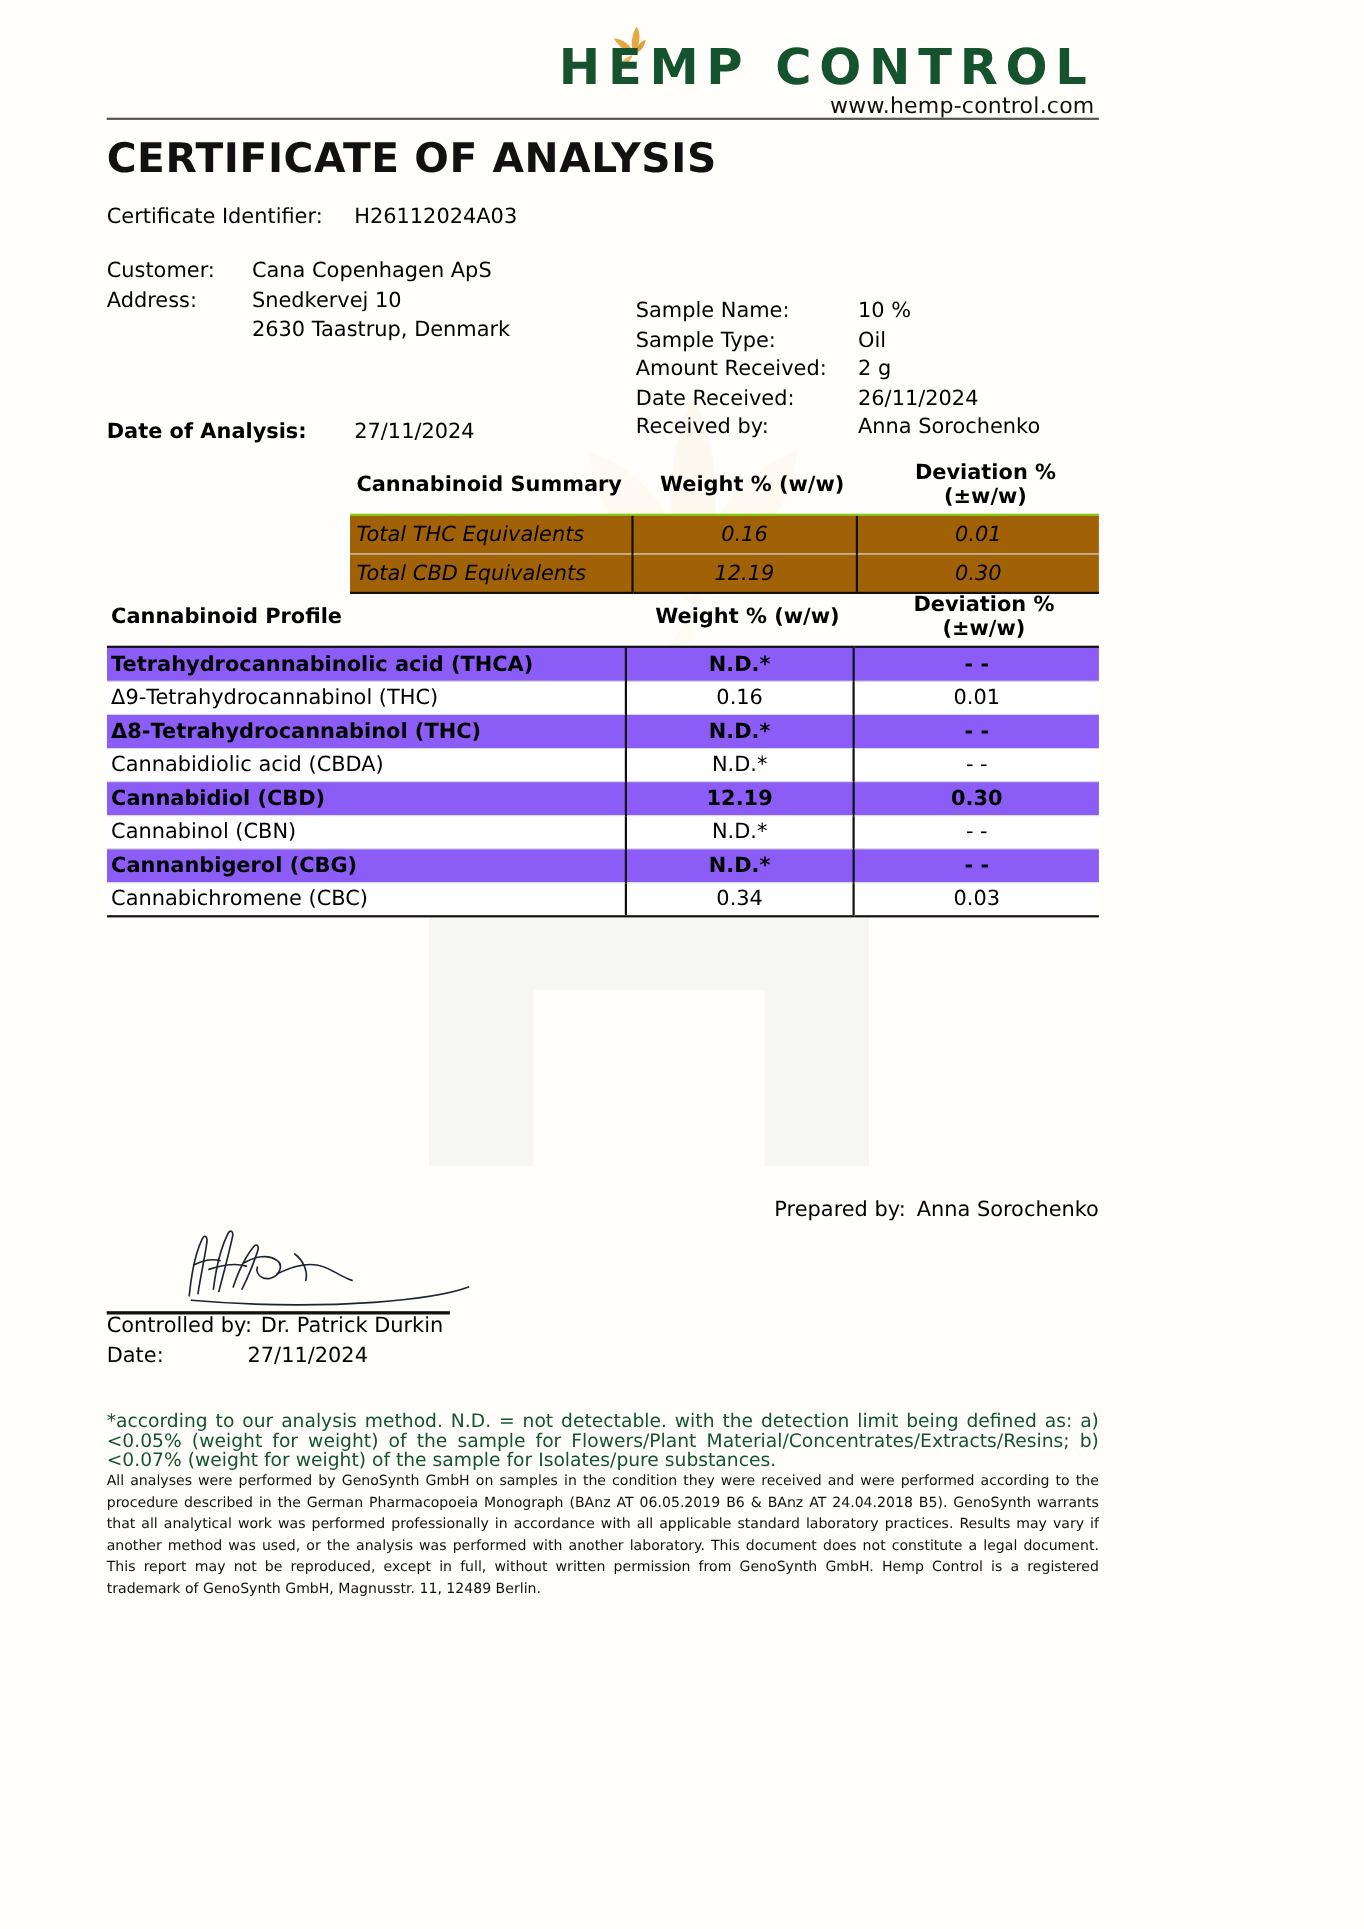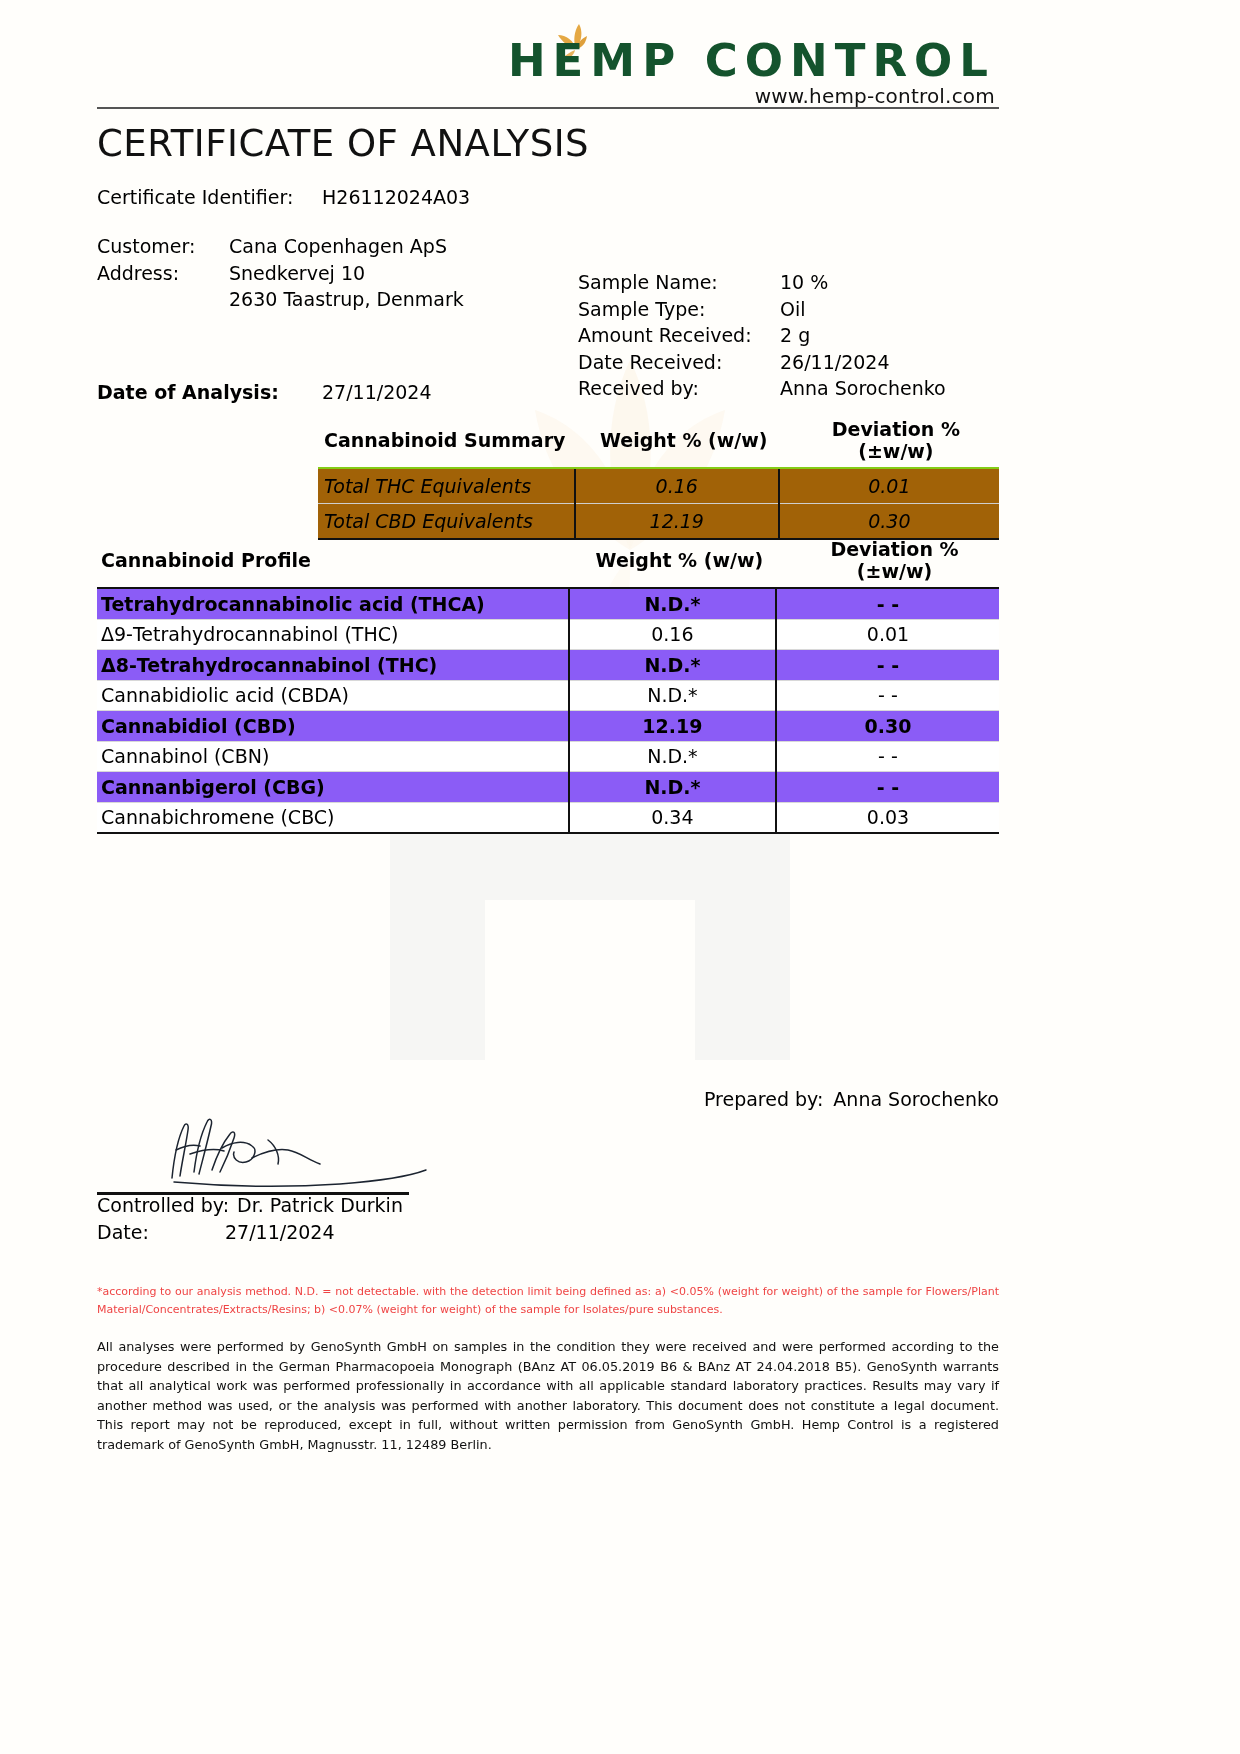--- a/index.html
+++ b/index.html
@@ -75,21 +75,21 @@
     background: #555555;
     z-index: 2;
   }
 
   
   .title {
     position: absolute;
     left: 97px;
     top: 122px;
     font-size: 37px;
-    font-weight: normal;
+    font-weight: bold;
     letter-spacing: 0.5px;
     color: #111111;
     z-index: 2;
     white-space: nowrap;
   }
 
   
   .ident-row {
     position: absolute;
     left: 97px;
@@ -265,24 +265,24 @@
     white-space: nowrap;
   }
   .ctrl-date .lbl { display: inline-block; width: 128px; }
 
   
   .footnote {
     position: absolute;
     left: 97px;
     top: 1283px;
     width: 902px;
-    font-size: 11px;
+    font-size: 17px;
     line-height: 18px;
     text-align: justify;
-    color: #ef4444;
+    color: #14532d;
     z-index: 2;
   }
   .disclaimer {
     position: absolute;
     left: 97px;
     top: 1337px;
     width: 902px;
     font-size: 12.8px;
     line-height: 19.5px;
     text-align: justify;

